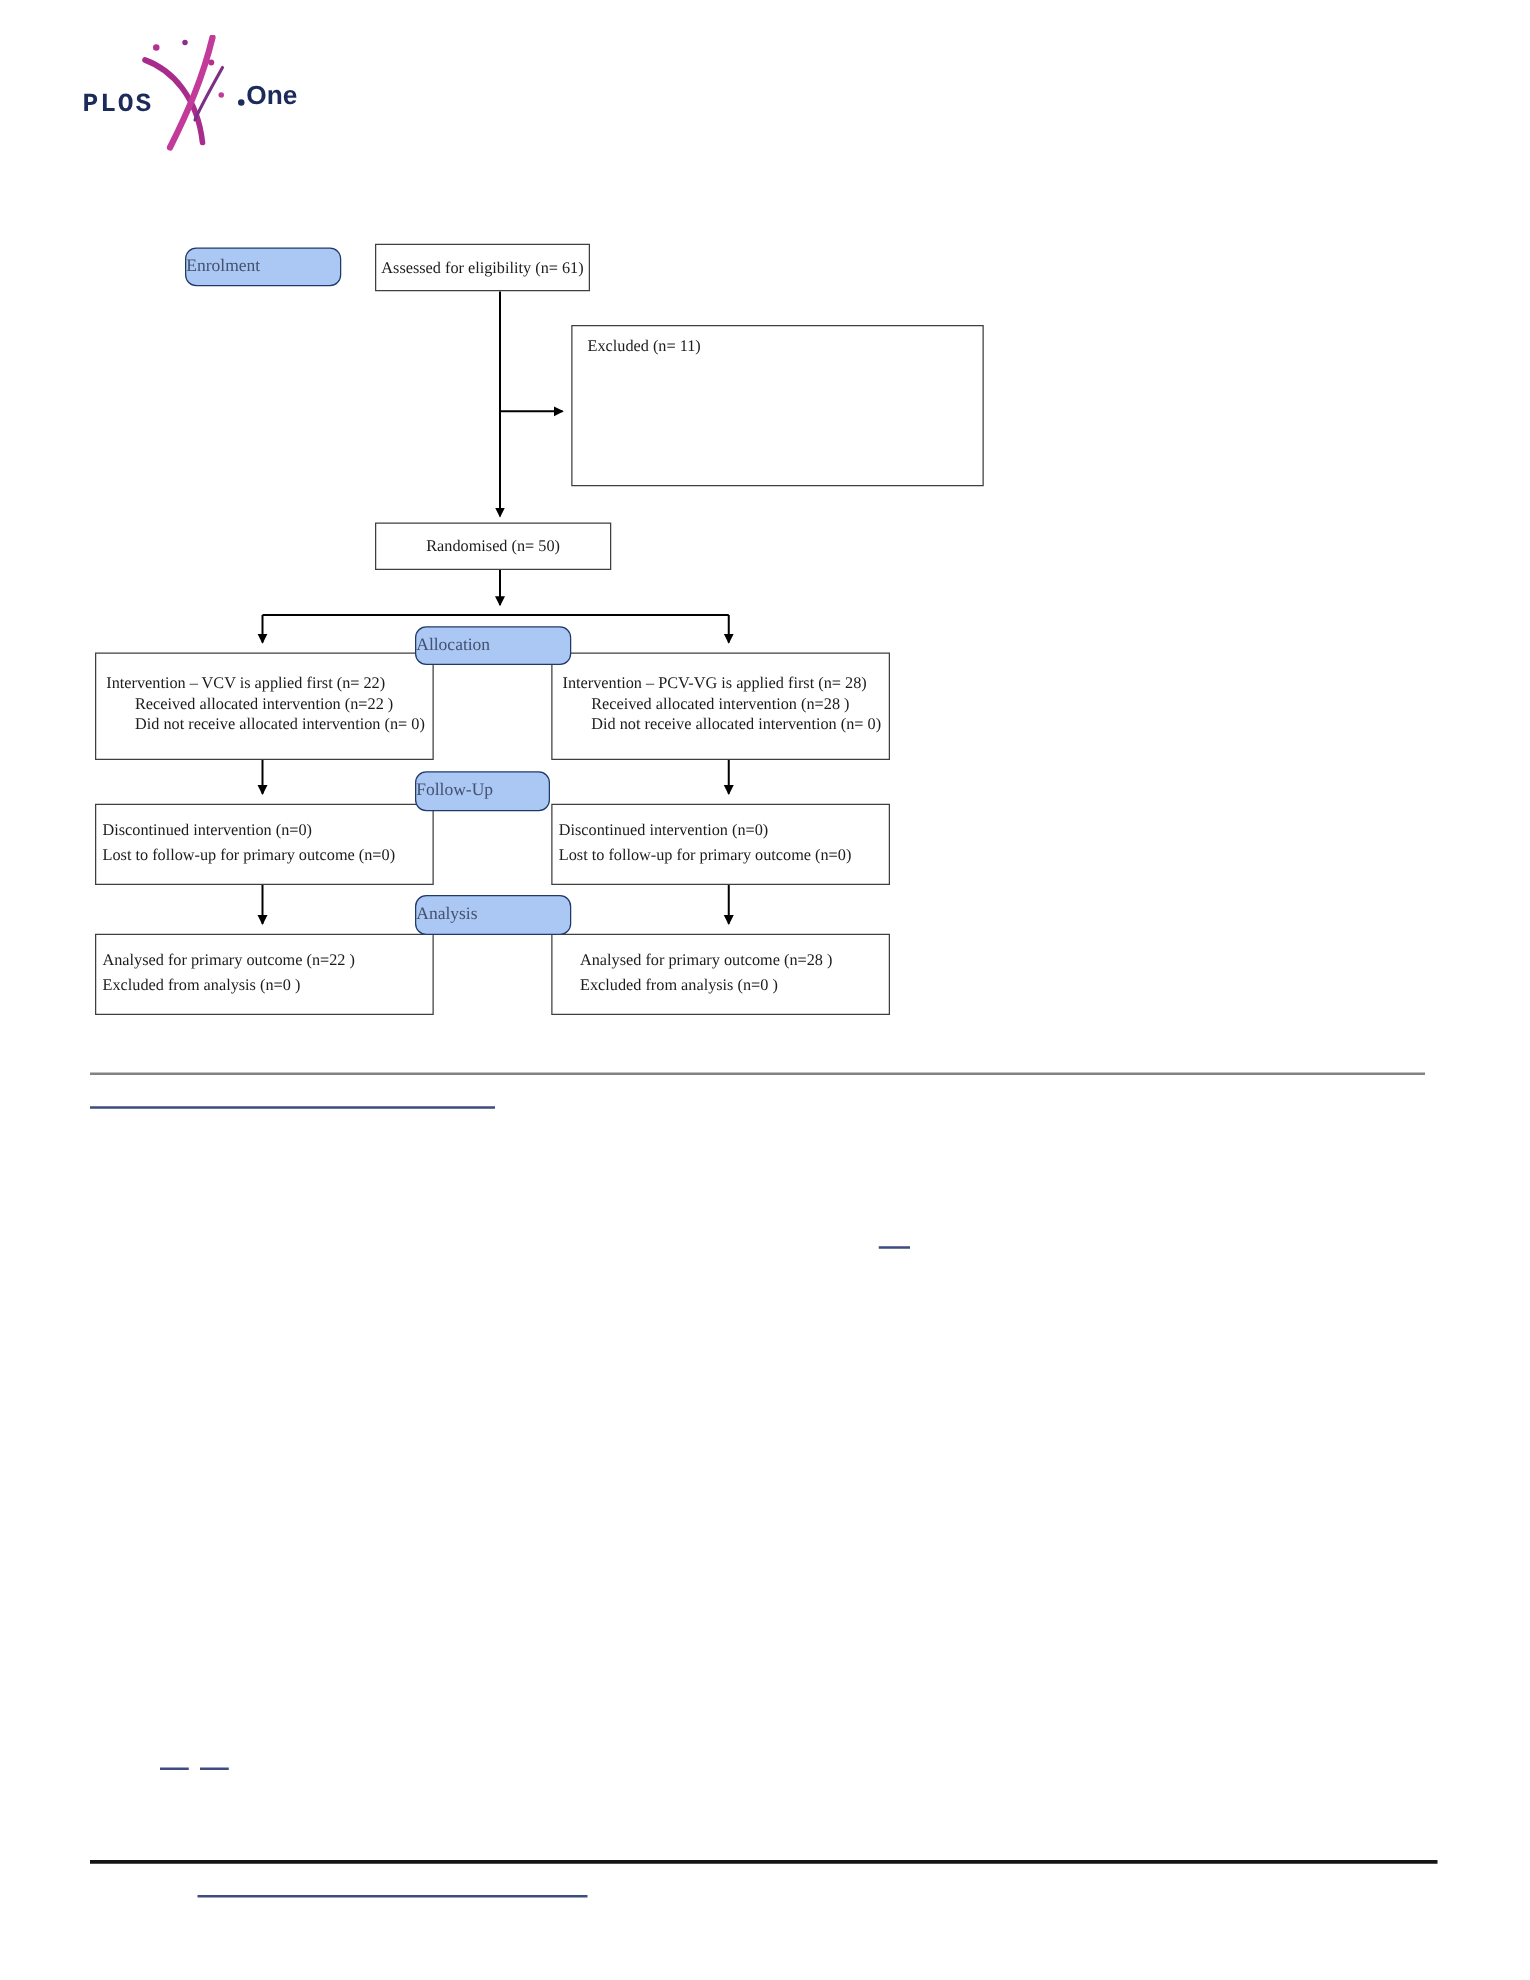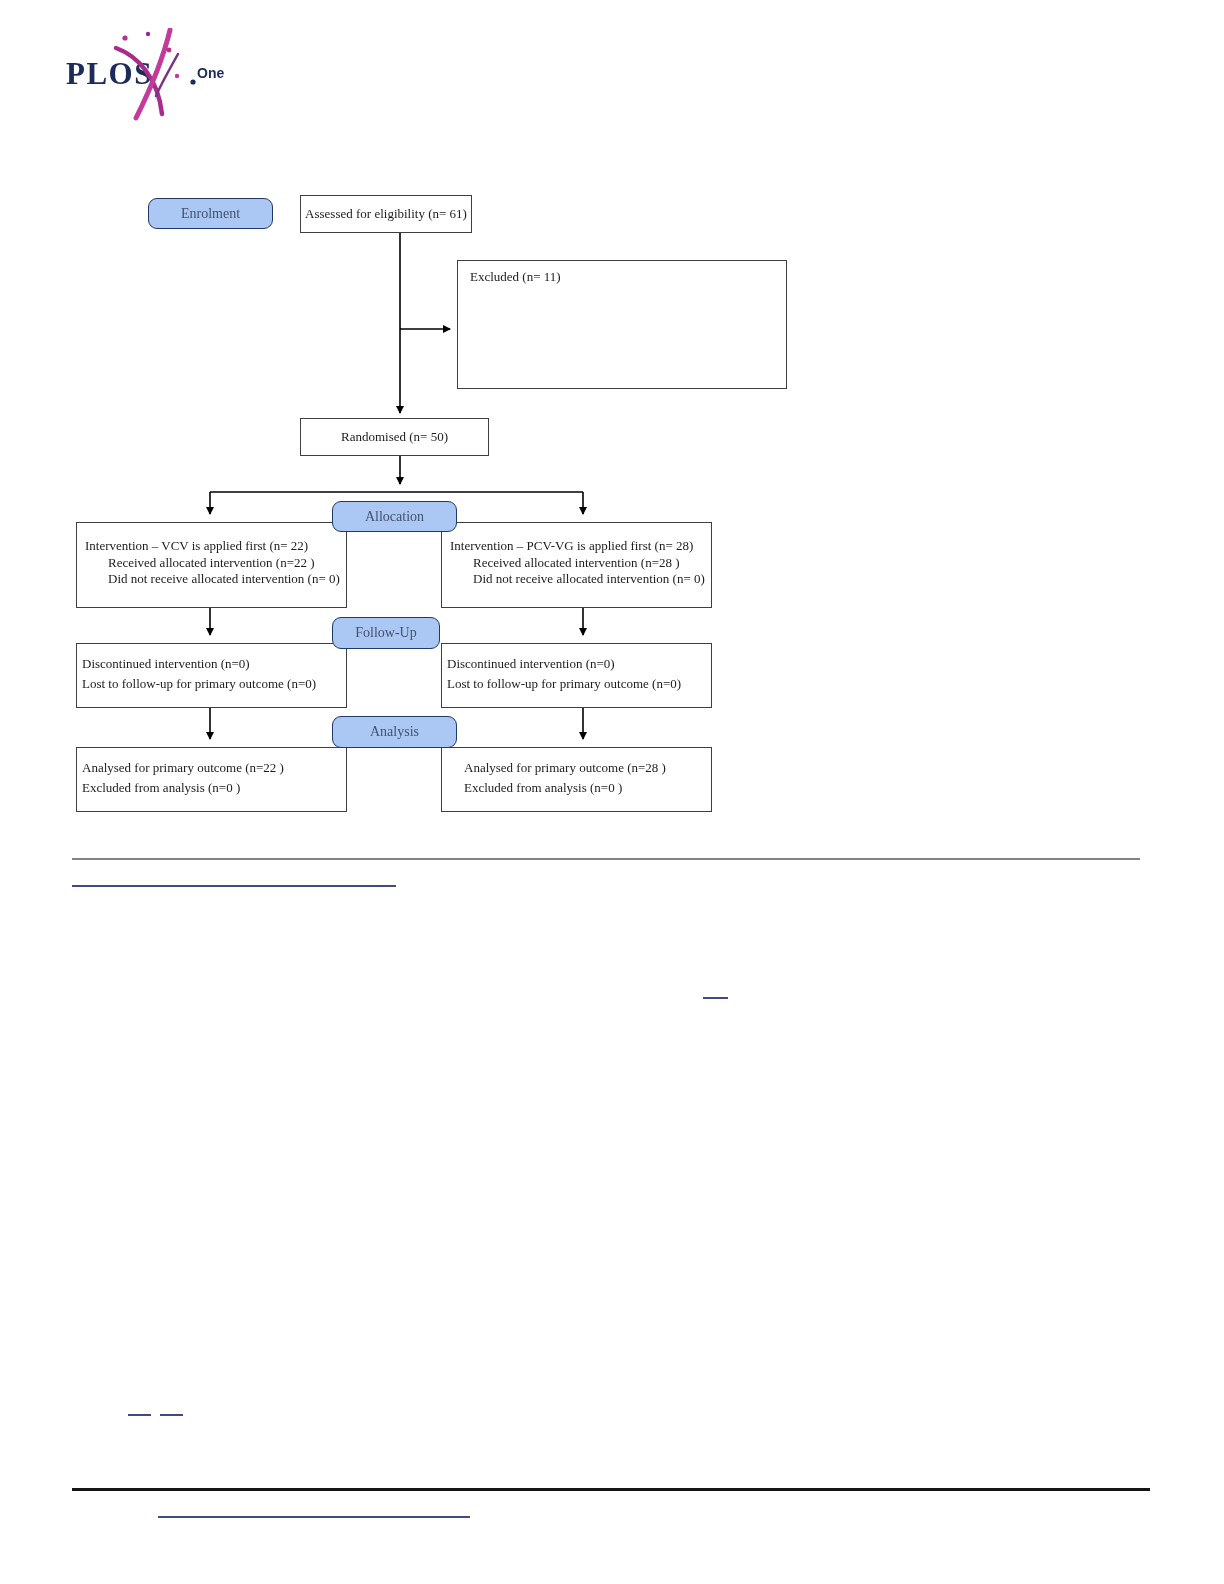--- a/index.html
+++ b/index.html
@@ -4,42 +4,42 @@
 <style>
   html,body { margin:0; padding:0; background:#ffffff; }
   .page {
     position:relative; width:1224px; height:1584px; background:#ffffff;
     font-family:"Liberation Serif","DejaVu Serif",serif; overflow:hidden;
   }
 
   
   .logo { position:absolute; left:0; top:0; width:300px; height:130px; }
   .logo-plos {
-    position:absolute; left:66px; top:58px;
-    font-family:Liberation Serif, serif;
-    font-weight:700; font-size:31px; letter-spacing:1.5px; color:#1d2b5a; line-height:1;
+    position:absolute; left:66px; top:74px;
+    font-family:Liberation Mono, monospace;
+    font-weight:700; font-size:21px; letter-spacing:1.5px; color:#1d2b5a; line-height:1;
   }
   .logo-swirl { position:absolute; left:112px; top:28px; }
   .logo-one {
     position:absolute; left:197px; top:66px;
     font-family:"Liberation Sans","DejaVu Sans",sans-serif;
-    font-weight:700; font-size:14px; color:#1d2b5a; line-height:1;
+    font-weight:700; font-size:21px; color:#1d2b5a; line-height:1;
   }
 
   
   .arrows { position:absolute; left:0; top:0; z-index:0; }
   .fbox {
     position:absolute; box-sizing:border-box; background:#ffffff;
     border:1.6px solid #3f3f3f; color:#1c1c1c; font-size:13px; line-height:1.3; z-index:1;
   }
   .fbox.center { display:flex; align-items:center; justify-content:center; }
   .pill {
     position:absolute; box-sizing:border-box; z-index:2;
     background:#abc7f3; border:1.6px solid #1f3a68; border-radius:9px;
-    display:flex; align-items:center; justify-content:center;
+    display:flex; align-items:center; 
     font-size:14px; color:#44526f;
   }
   .alloc-box { padding:15px 4px 15px 4px; }
   .alloc-box .l1 { padding-left:4px; }
   .alloc-box .l2, .alloc-box .l3 { padding-left:27px; line-height:1.25; }
   .two-line-box { padding:10px 4px 0 5px; line-height:1.55; }
   .excluded-box { padding:8px 26px 0 12px; }
   .excluded-box ul { margin:6px 0 0 0; padding-left:34px; }
   .excluded-box li { margin-bottom:5.5px; padding-left:8px; }
 

